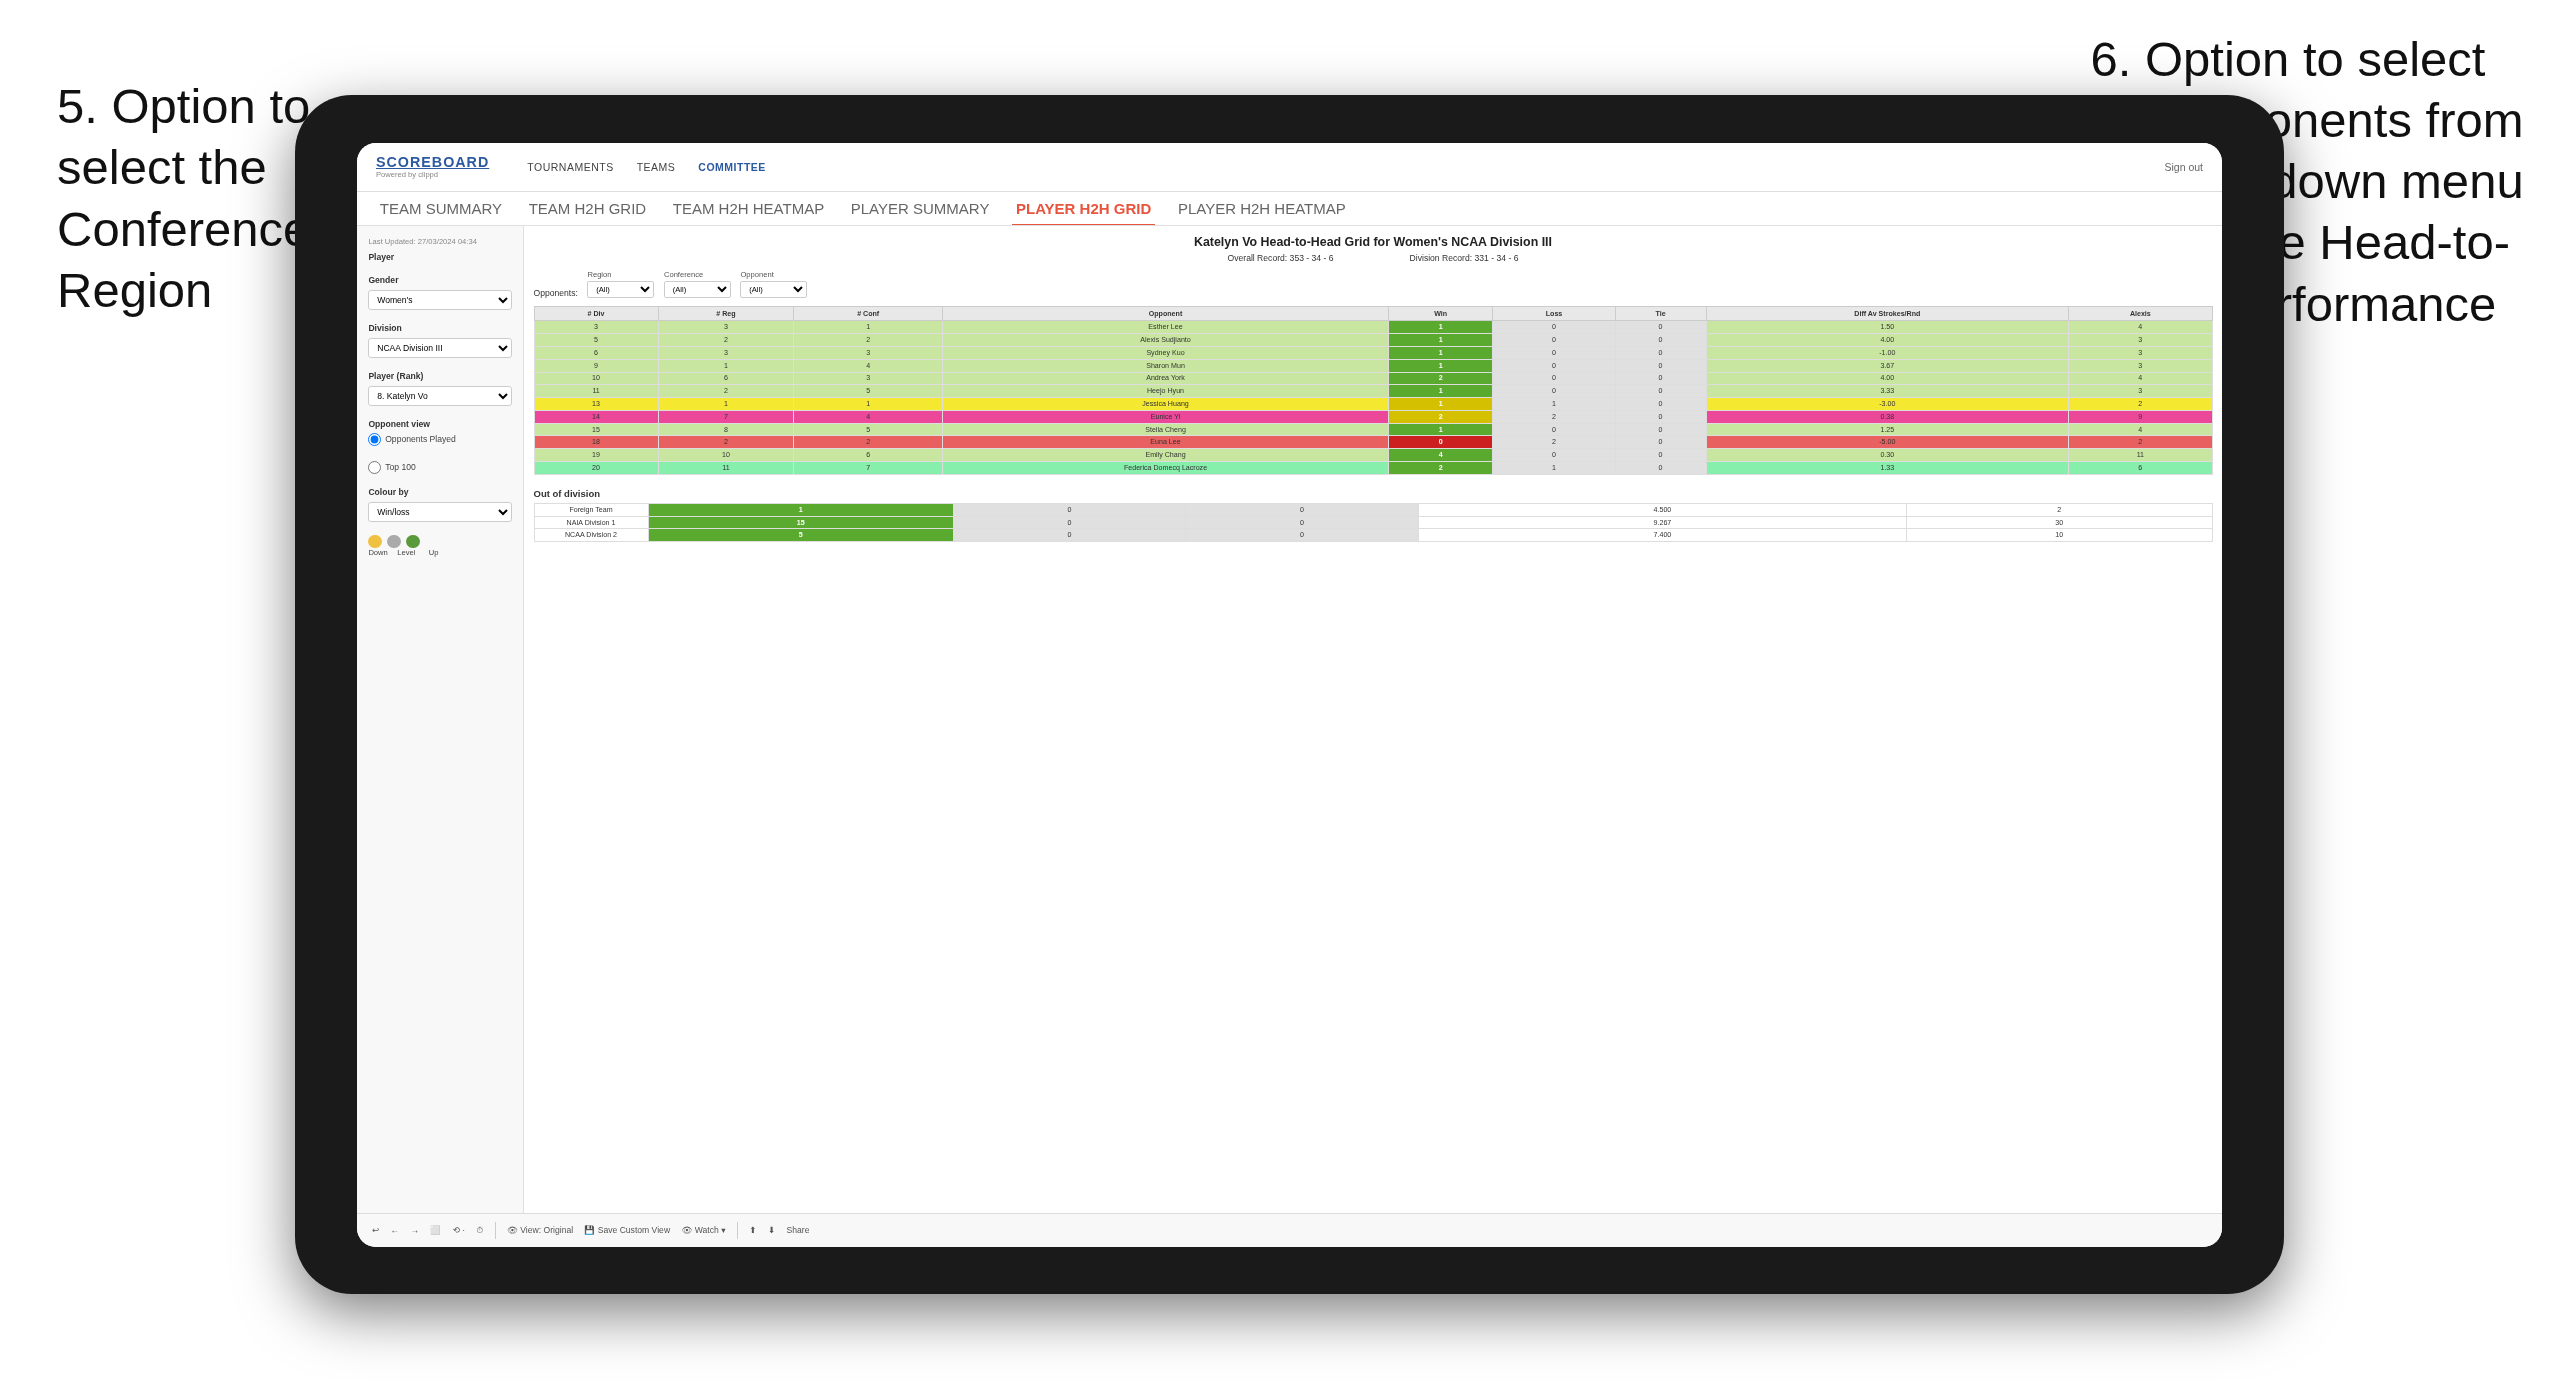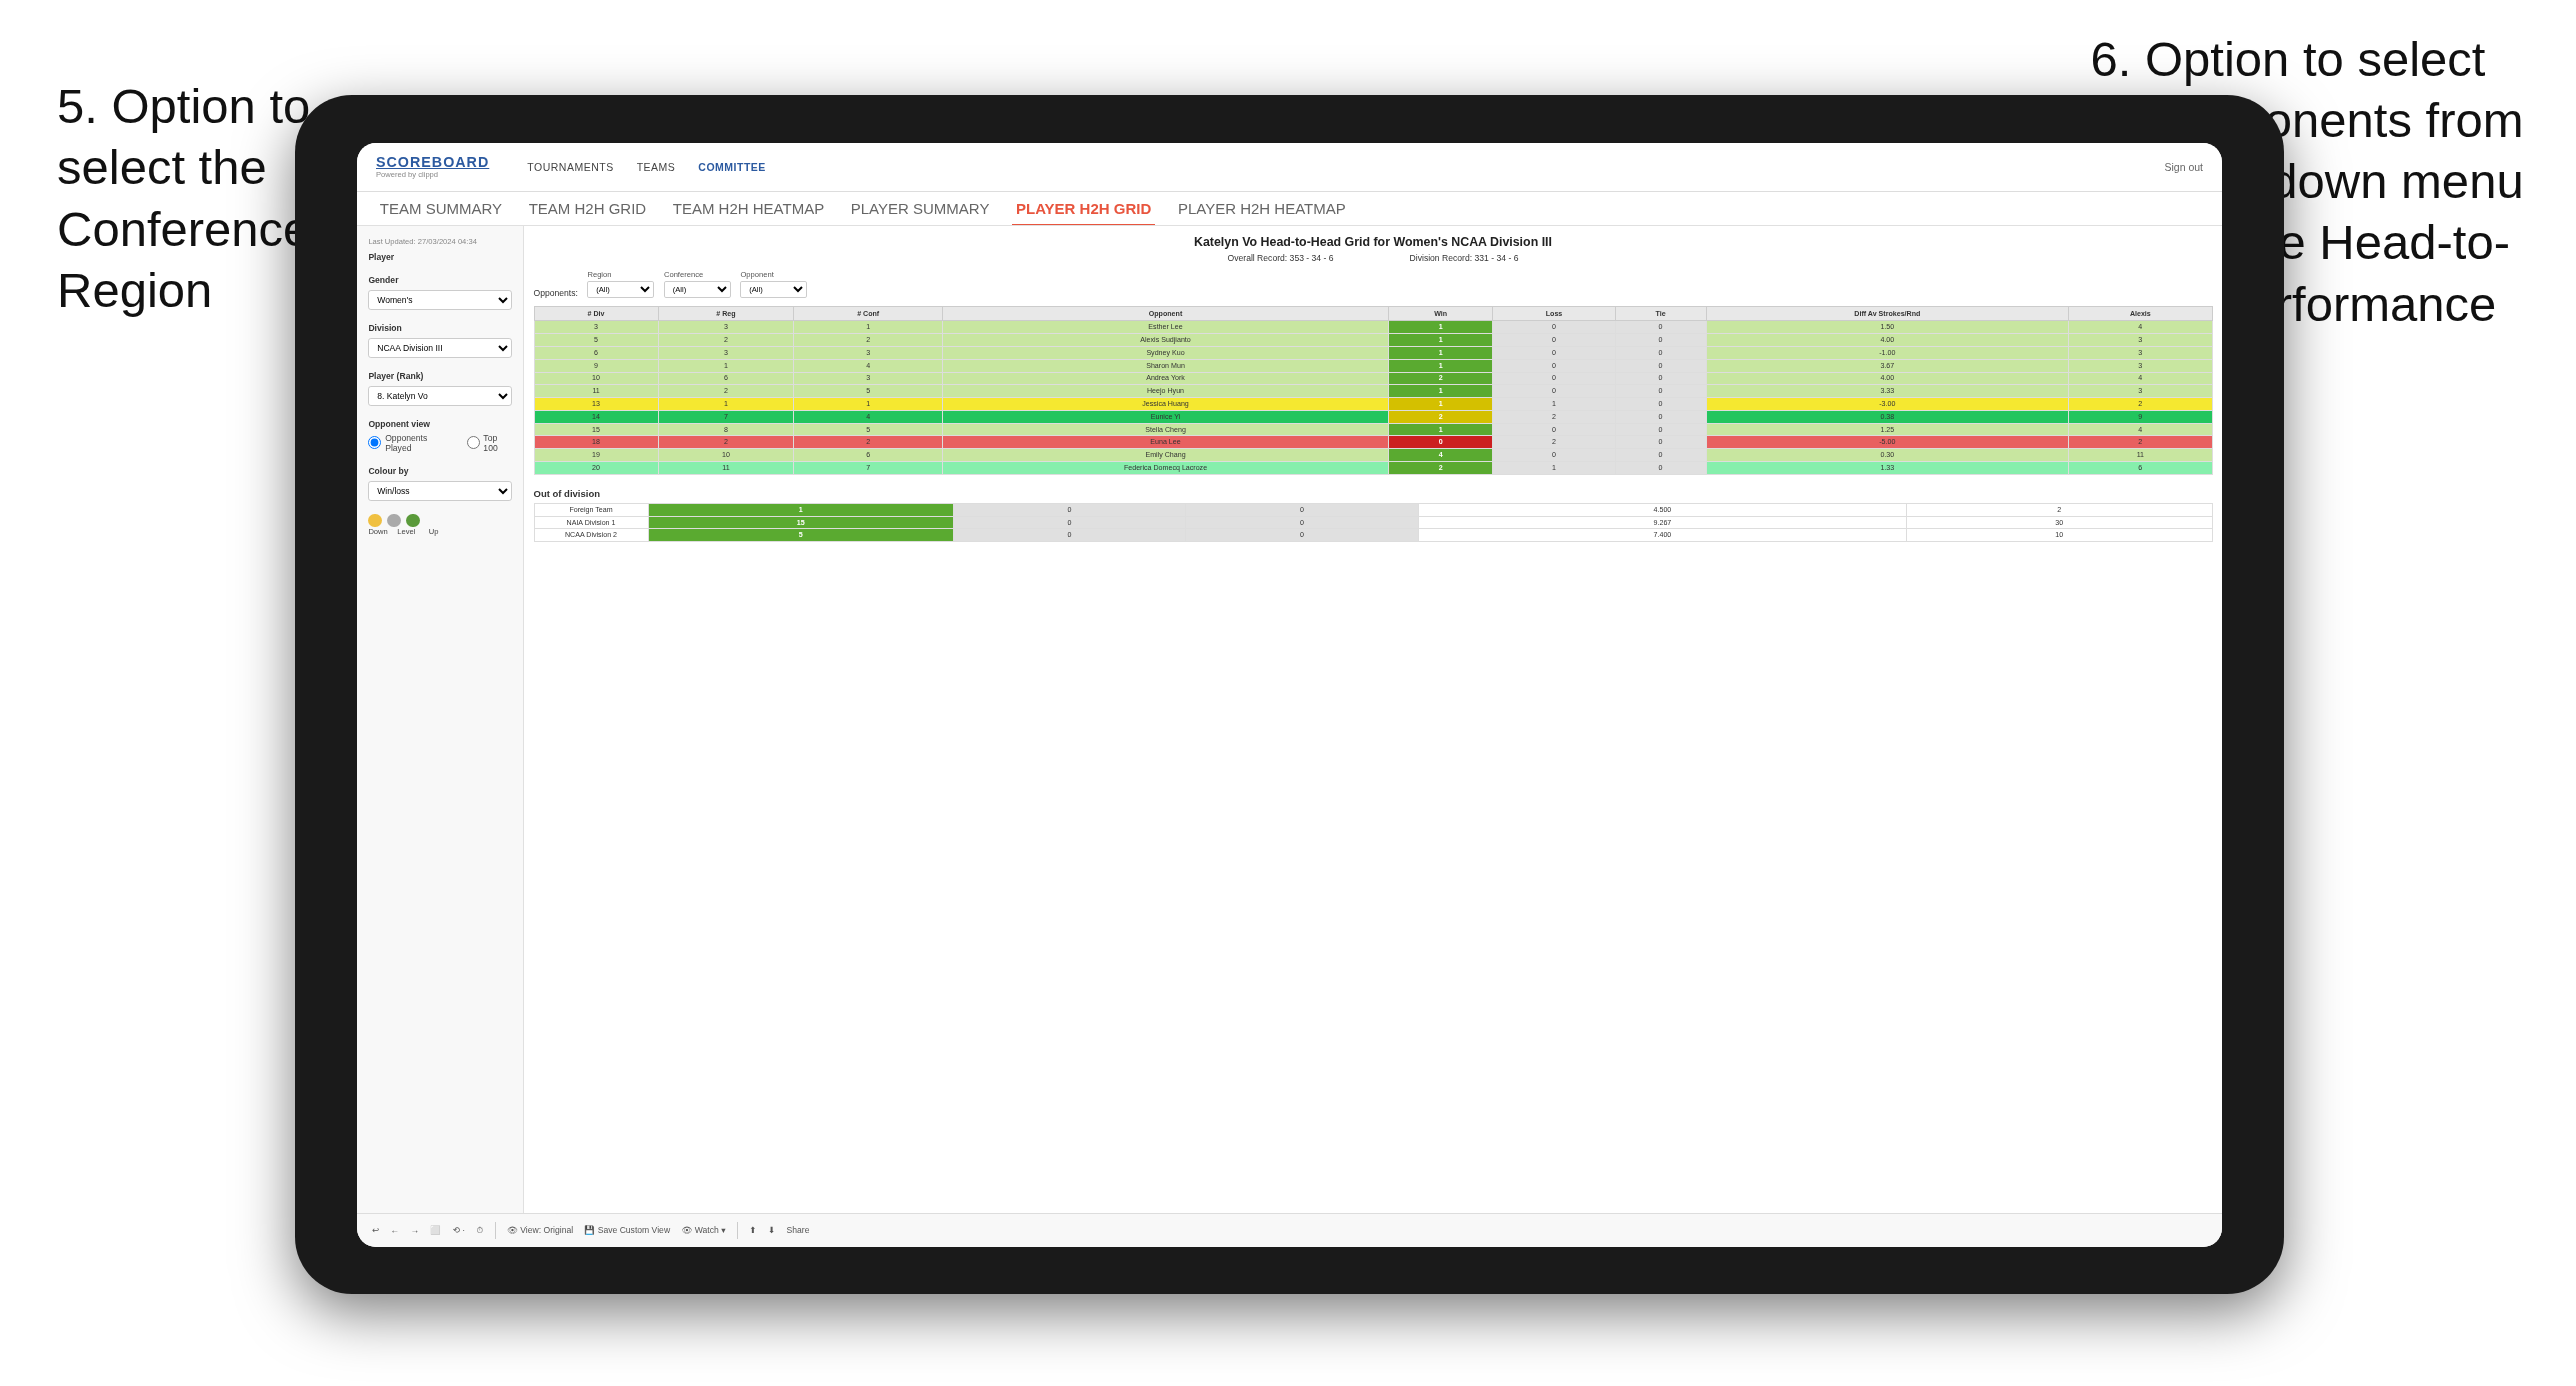--- a/index.html
+++ b/index.html
@@ -175,23 +175,22 @@
       width: 100%;
       font-size: 8.6px;
       padding: 2.9px 3.8px;
       border: 1px solid #ccc;
       border-radius: 2.9px;
       background: #fff;
     }
 
     .sidebar-radio {
       display: flex;
-      flex-direction: row;
+      flex-direction: column;
       gap: 15px;
-      align-items: flex-end;
     }
 
     .radio-item {
       font-size: 8.6px;
       color: #444;
       display: flex;
       align-items: center;
       gap: 3.8px;
     }
 
@@ -589,21 +588,21 @@
     <td>13</td>
     <td>1</td>
     <td>1</td>
     <td class="td-name">Jessica Huang</td>
     <td style="background:#d4c000;color:#fff;font-weight:bold;">1</td>
     <td style="background:#e0e0e0;">1</td>
     <td style="background:#e0e0e0;">0</td>
     <td>-3.00</td>
     <td>2</td>
   </tr>
-              <tr style="background: #22c55e;">
+              <tr style="background: #ec4899;">
     <td>14</td>
     <td>7</td>
     <td>4</td>
     <td class="td-name">Eunice Yi</td>
     <td style="background:#d4c000;color:#fff;font-weight:bold;">2</td>
     <td style="background:#e0e0e0;">2</td>
     <td style="background:#e0e0e0;">0</td>
     <td>0.38</td>
     <td>9</td>
   </tr>

